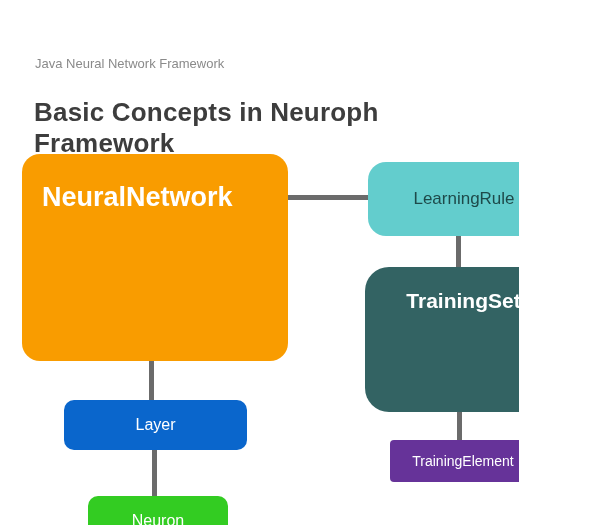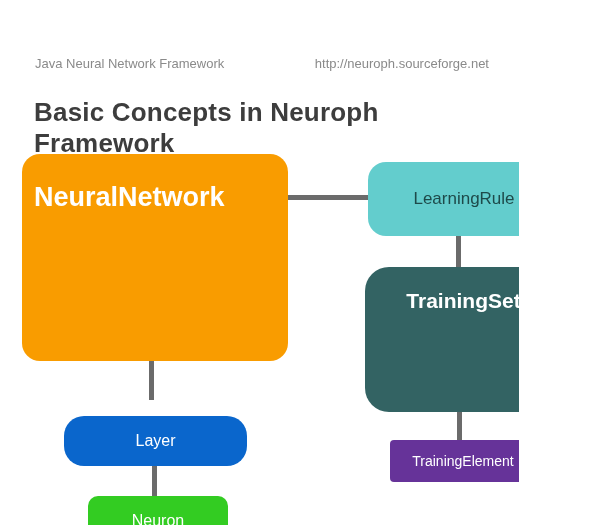--- a/index.html
+++ b/index.html
@@ -53,21 +53,21 @@
     justify-content:center;
     color:#ffffff;
     text-align:center;
   }
   .node-neural-network{
     left:22px; top:110px; width:266px; height:207px;
     background:var(--orange);
     border-radius:18px;
     align-items:flex-start;
     justify-content:flex-start;
-    padding:28px 0 0 12px;
+    padding:28px 0 0 20px;
     font-size:27px;
     font-weight:bold;
   }
   .node-learning-rule{
     left:368px; top:118px; width:192px; height:74px;
     background:var(--lteal);
     border-radius:18px;
     color:#1E4A4A;
     font-size:17px;
     font-weight:normal;
@@ -75,23 +75,23 @@
   .node-training-set{
     left:365px; top:223px; width:197px; height:145px;
     background:var(--dteal);
     border-radius:24px;
     align-items:flex-start;
     padding-top:22px;
     font-size:21px;
     font-weight:bold;
   }
   .node-layer{
-    left:64px; top:372px; width:183px; height:50px;
+    left:64px; top:356px; width:183px; height:50px;
     background:var(--blue);
-    border-radius:20px;
+    border-radius:10px;
     font-size:16px;
   }
   .node-neuron{
     left:88px; top:452px; width:140px; height:49px;
     background:var(--green);
     border-radius:10px;
     font-size:16px;
   }
   .node-training-element{
     left:390px; top:396px; width:146px; height:42px;
@@ -105,21 +105,20 @@
   .conn-nn-layer{left:149px; top:317px; width:5px; height:39px;}
   .conn-layer-neuron{left:152px; top:406px; width:5px; height:46px;}
   .conn-ts-te{left:457px; top:368px; width:5px; height:28px;}
 </style>
 </head>
 <body>
 
 <div class="canvas">
 
   <div class="hdr hdr-left">Java Neural Network Framework</div>
-  <div class="hdr hdr-right">http://neuroph.sourceforge.net</div>
 
   <h1 class="page-title">Basic Concepts in Neuroph Framework</h1>
 
   <div class="conn conn-nn-lr"></div>
   <div class="conn conn-lr-ts"></div>
   <div class="conn conn-nn-layer"></div>
   <div class="conn conn-layer-neuron"></div>
   <div class="conn conn-ts-te"></div>
 
   <div class="node node-neural-network">

